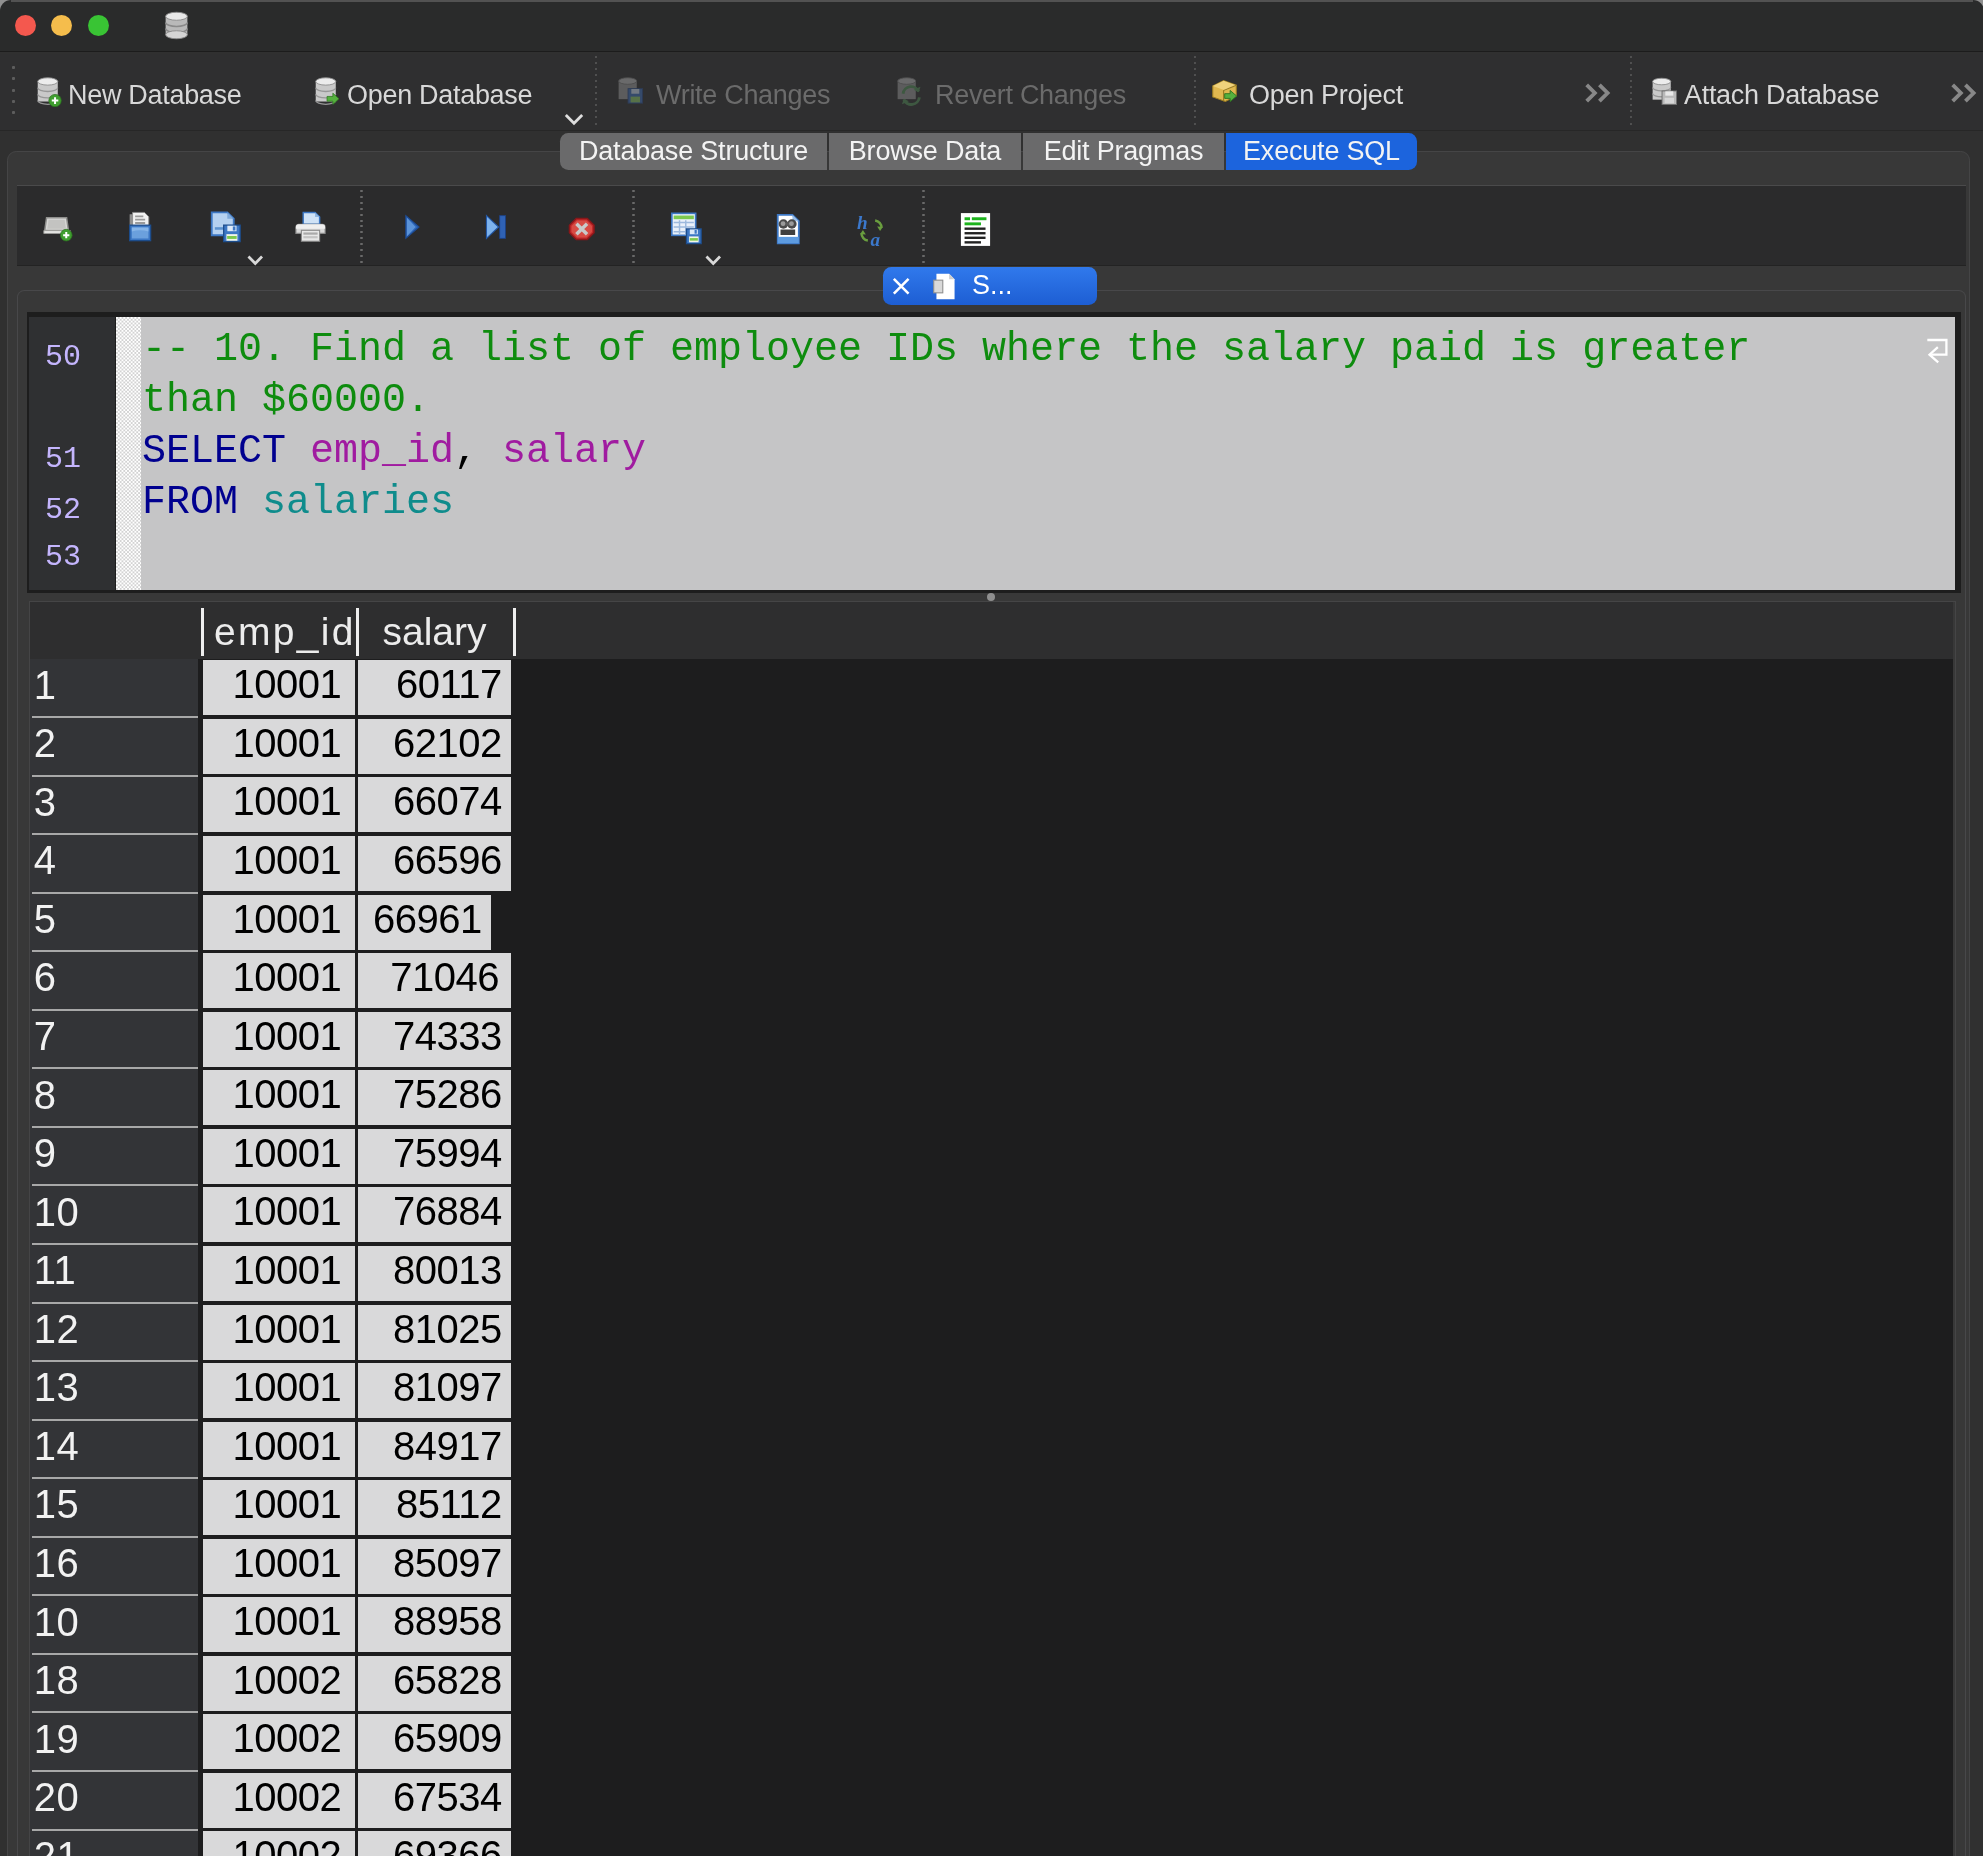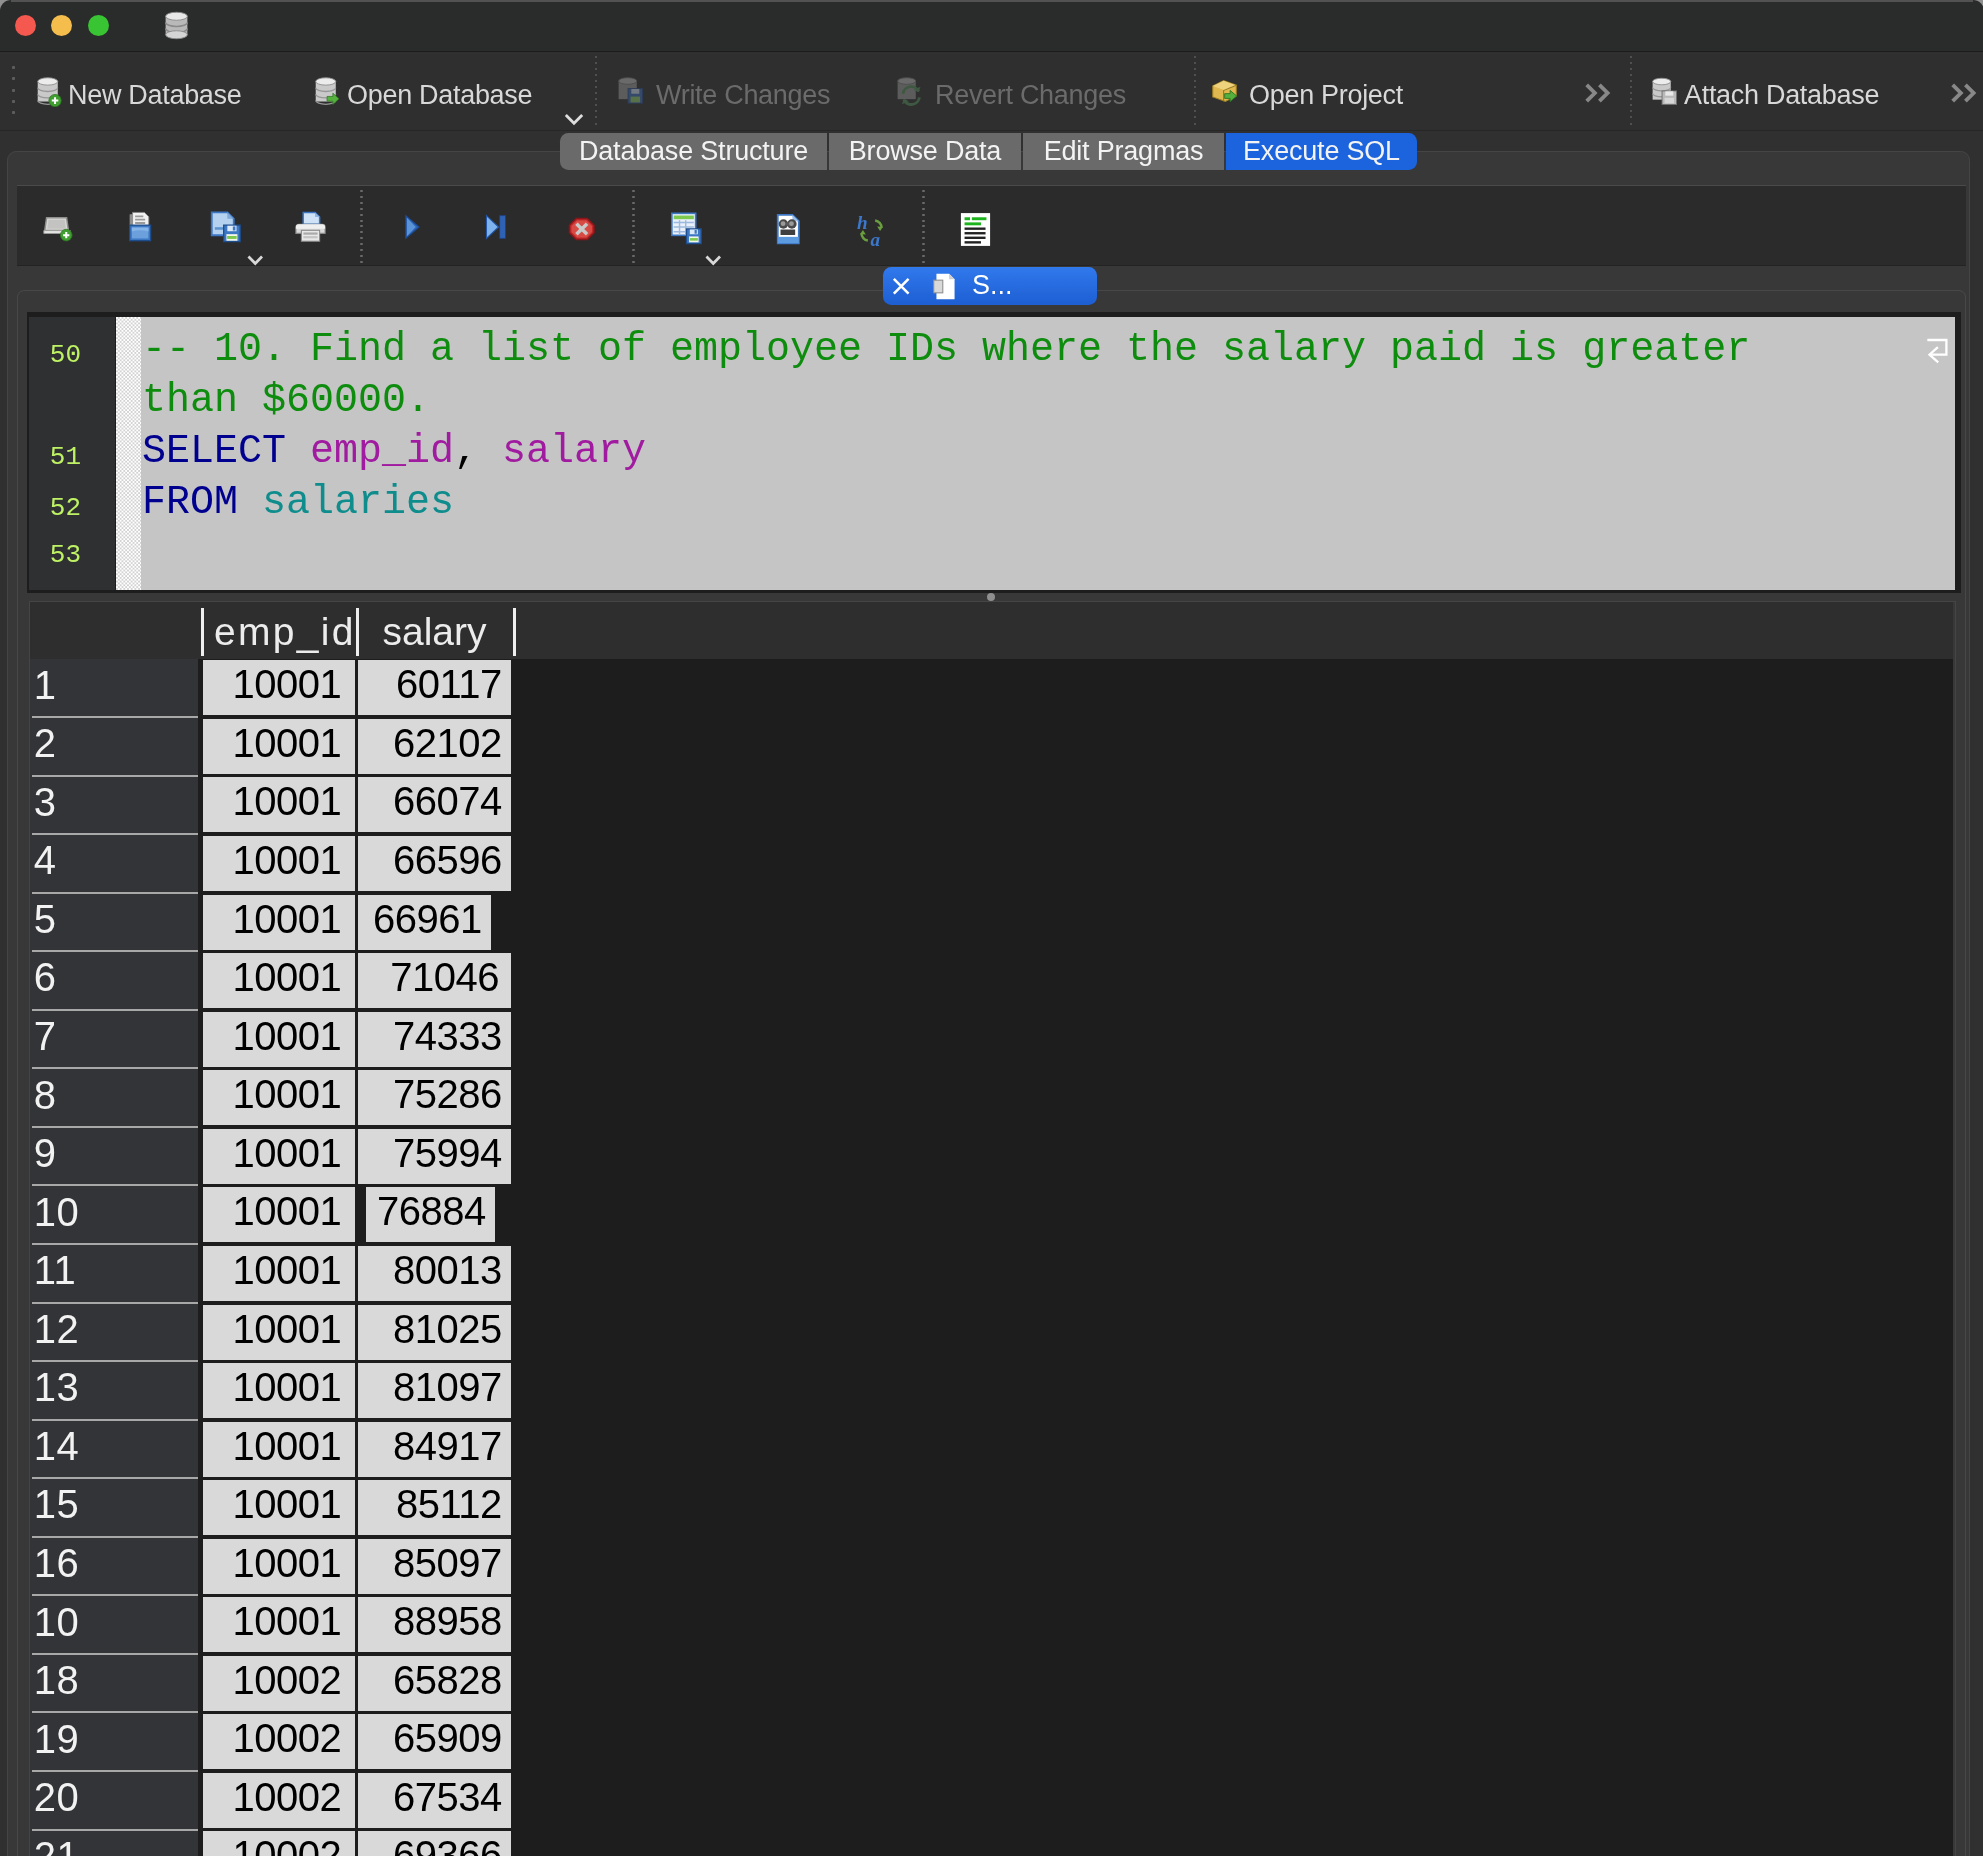--- a/index.html
+++ b/index.html
@@ -30,21 +30,21 @@
 
   
   #edframe { left:17.4px; top:290px; width:1949px; height:1572px; border:1.8px solid #48484a; border-radius:7.3px 7.3px 0 0; border-bottom:none; }
   #editor { left:27px; top:312px; width:1934px; height:281px; background:#1d1d1d; }
   #gutter { left:29px; top:317px; width:86px; height:273px; background:#2f3032; }
   #foldmargin { left:116px; top:317px; width:25px; height:273px; background:#ffffff;
      background-image: conic-gradient(#d2d2d2 25%, transparent 0 50%, #d2d2d2 0 75%, transparent 0);
      background-size: 3.7px 3.7px; }
   #code { left:141px; top:317px; width:1814px; height:273px; background:#c5c5c6; }
   .codeline { position:absolute; left:0.9px; font-family:"Liberation Mono", monospace; font-size:40px; line-height:51px; white-space:pre; color:#000; }
-  .lnum { position:absolute; right:34px; font-family:"Liberation Mono", monospace; font-size:26px; color:#bef264; }
+  .lnum { position:absolute; right:34px; font-family:"Liberation Mono", monospace; font-size:30px; color:#c4b5fd; }
   .green { color:#0e8c0e; } .navy { color:#00008f; } .purp { color:#a01ba0; } .teal { color:#0f8c8c; }
 
   
   #tablewrap { left:30px; top:602px; width:1923px; height:1254px; background:#1d1d1e; }
   #thead { left:0; top:0; width:1923px; height:57px; background:#2e2e2f; }
   .hsep { position:absolute; top:5.5px; width:2.8px; height:48px; background:#efefef; }
   .hlabel { position:absolute; top:8.3px; font-size:39px; color:#ececec; }
   #numcol { left:0; top:57px; width:168px; height:1197px; background:#333437; }
   .numlabel { position:absolute; left:3.7px; font-size:40px; letter-spacing:0.5px; color:#f2f2f2; }
   .numsep { position:absolute; left:1.8px; width:166px; height:1.8px; background:#a8a8a8; }
@@ -416,21 +416,21 @@
       <div class="cell" style="left:328px; top:293px; width:133px; height:55px; line-height:48px; padding-right:9.2px;">66961</div>
       <div class="cell" style="left:173px; top:351px; width:152px; height:55px; line-height:48px; padding-right:13.8px;">10001</div>
       <div class="cell" style="left:328px; top:351px; width:153px; height:55px; line-height:48px; padding-right:12px;">71046</div>
       <div class="cell" style="left:173px; top:410px; width:152px; height:55px; line-height:48px; padding-right:13.8px;">10001</div>
       <div class="cell" style="left:328px; top:410px; width:153px; height:55px; line-height:48px; padding-right:9.2px;">74333</div>
       <div class="cell" style="left:173px; top:468px; width:152px; height:55px; line-height:48px; padding-right:13.8px;">10001</div>
       <div class="cell" style="left:328px; top:468px; width:153px; height:55px; line-height:48px; padding-right:9.2px;">75286</div>
       <div class="cell" style="left:173px; top:527px; width:152px; height:55px; line-height:48px; padding-right:13.8px;">10001</div>
       <div class="cell" style="left:328px; top:527px; width:153px; height:55px; line-height:48px; padding-right:9.2px;">75994</div>
       <div class="cell" style="left:173px; top:585px; width:152px; height:55px; line-height:48px; padding-right:13.8px;">10001</div>
-      <div class="cell" style="left:336px; top:585px; width:129px; height:55px; line-height:48px; padding-right:9.2px;text-align:right;">76884</div>
+      <div class="cell" style="left:328px; top:585px; width:153px; height:55px; line-height:48px; padding-right:9.2px;text-align:right;">76884</div>
       <div class="cell" style="left:173px; top:644px; width:152px; height:55px; line-height:48px; padding-right:13.8px;">10001</div>
       <div class="cell" style="left:328px; top:644px; width:153px; height:55px; line-height:48px; padding-right:9.2px;">80013</div>
       <div class="cell" style="left:173px; top:703px; width:152px; height:55px; line-height:48px; padding-right:13.8px;">10001</div>
       <div class="cell" style="left:328px; top:703px; width:153px; height:55px; line-height:48px; padding-right:9.2px;">81025</div>
       <div class="cell" style="left:173px; top:761px; width:152px; height:55px; line-height:48px; padding-right:13.8px;">10001</div>
       <div class="cell" style="left:328px; top:761px; width:153px; height:55px; line-height:48px; padding-right:9.2px;">81097</div>
       <div class="cell" style="left:173px; top:820px; width:152px; height:55px; line-height:48px; padding-right:13.8px;">10001</div>
       <div class="cell" style="left:328px; top:820px; width:153px; height:55px; line-height:48px; padding-right:9.2px;">84917</div>
       <div class="cell" style="left:173px; top:878px; width:152px; height:55px; line-height:48px; padding-right:13.8px;">10001</div>
       <div class="cell" style="left:328px; top:878px; width:153px; height:55px; line-height:48px; padding-right:9.2px;">85112</div>

